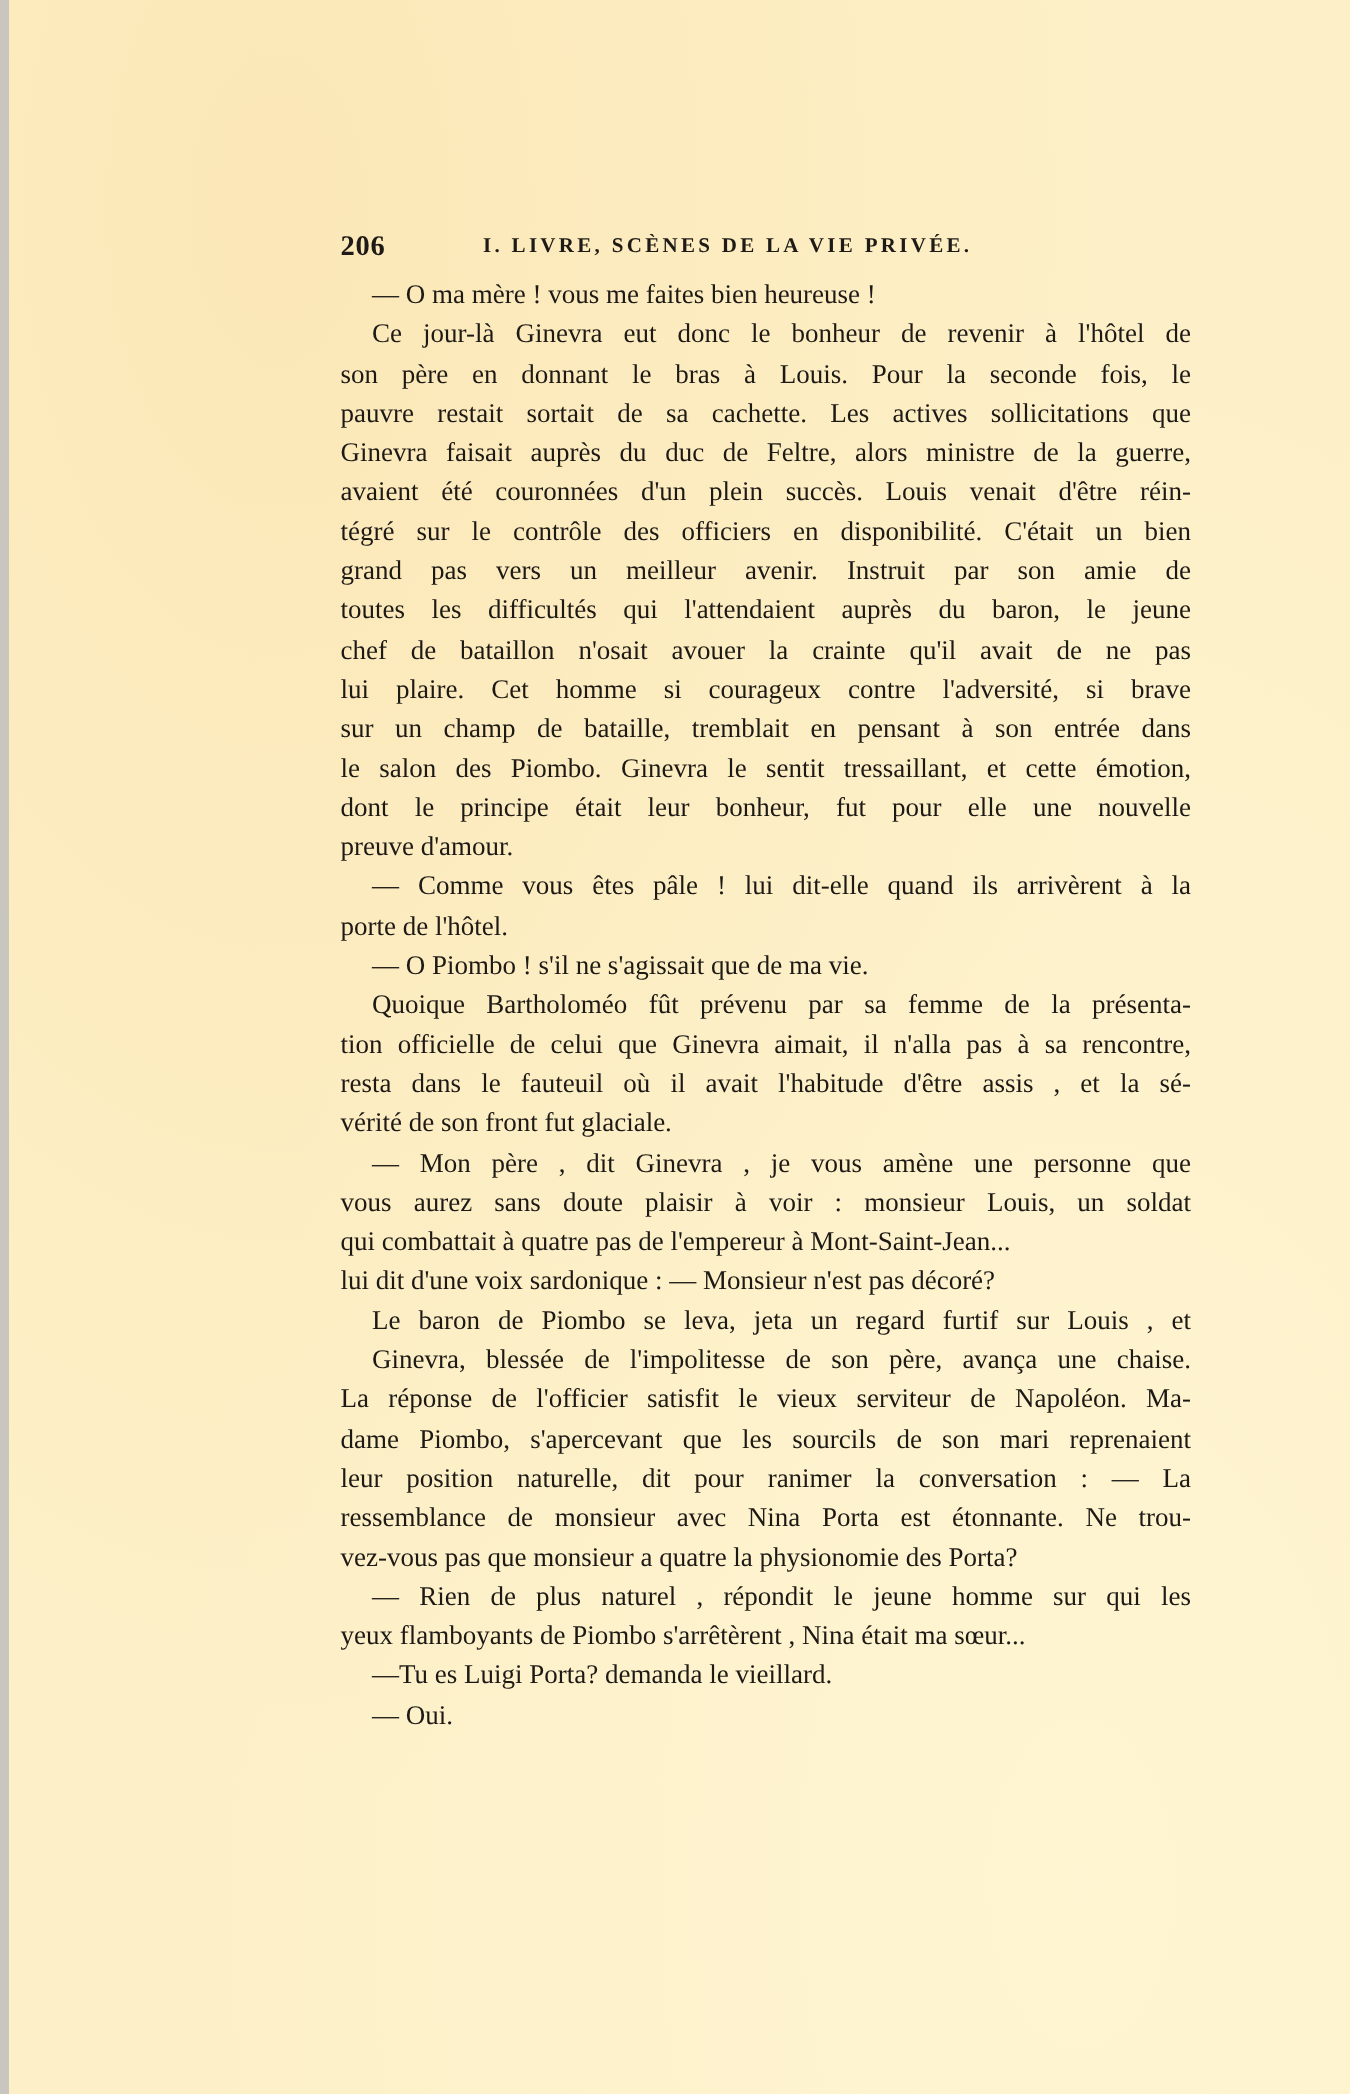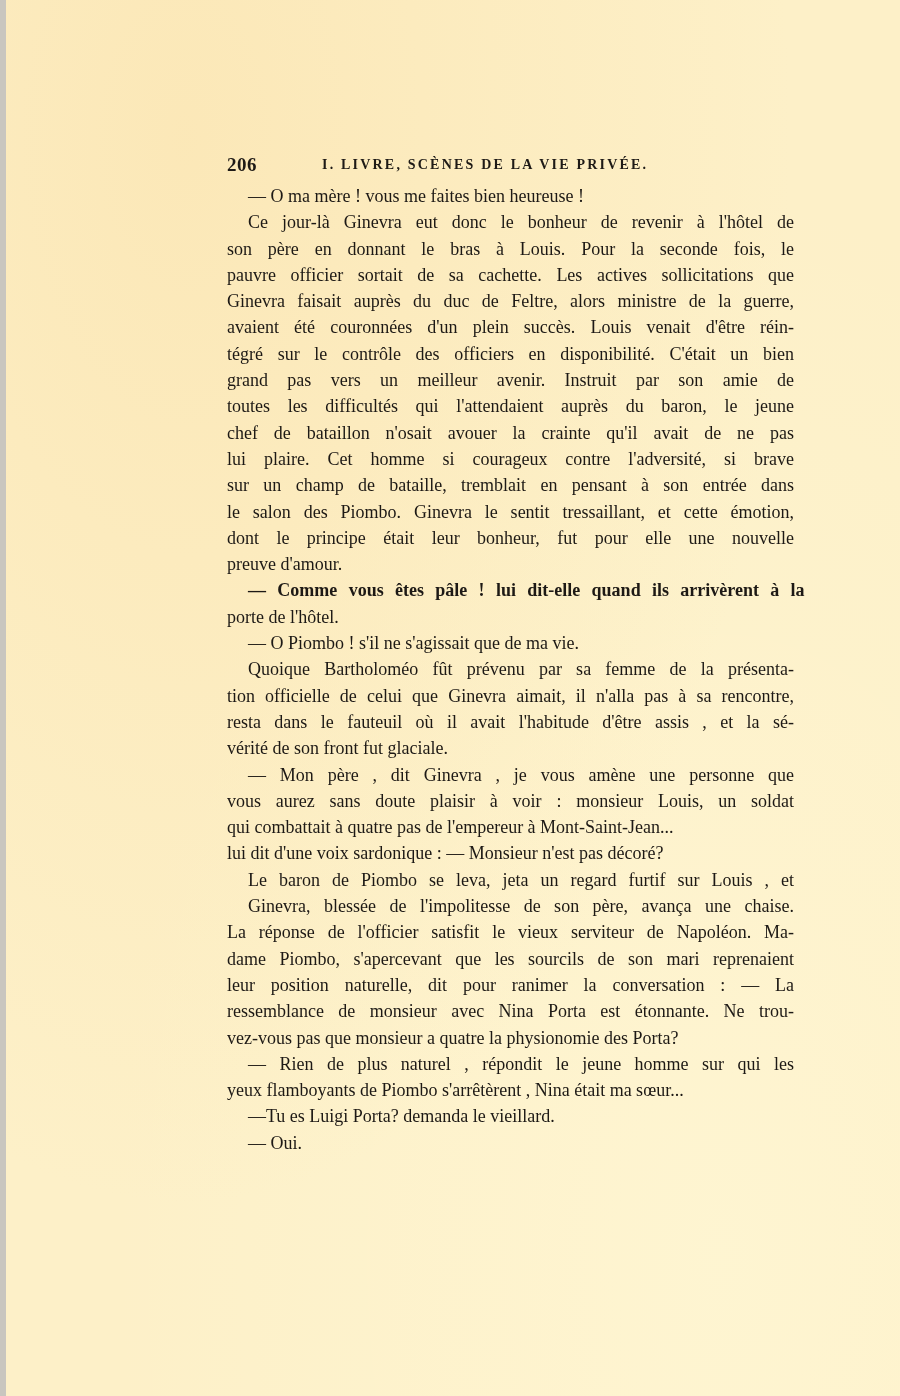--- a/index.html
+++ b/index.html
@@ -85,35 +85,35 @@
     <span class="head-title">I. LIVRE, SCÈNES DE LA VIE PRIVÉE.</span>
   </div>
 
   <div class="body-text" id="body-text">
       <div>
         <span class="line indent last" style="display: block;">— O ma mère ! vous me faites bien heureuse !</span>
       </div>
       <div>
         <span class="line indent" style="display: block; word-spacing: 8.18px;">Ce jour-là Ginevra eut donc le bonheur de revenir à l'hôtel de</span>
         <span class="line" style="display: block; word-spacing: 10.17px;">son père en donnant le bras à Louis. Pour la seconde fois, le</span>
-        <span class="line" style="display: block; word-spacing: 8.33px;">pauvre officier sortait de sa cachette. Les actives sollicitations que</span>
+        <span class="line" style="display: block; word-spacing: 8.33px;">pauvre restait sortait de sa cachette. Les actives sollicitations que</span>
         <span class="line" style="display: block; word-spacing: 6.45px;">Ginevra faisait auprès du duc de Feltre, alors ministre de la guerre,</span>
         <span class="line" style="display: block; word-spacing: 8.89px;">avaient été couronnées d'un plein succès. Louis venait d'être réin-</span>
         <span class="line" style="display: block; word-spacing: 8.6px;">tégré sur le contrôle des officiers en disponibilité. C'était un bien</span>
         <span class="line" style="display: block; word-spacing: 13.5px;">grand pas vers un meilleur avenir. Instruit par son amie de</span>
         <span class="line" style="display: block; word-spacing: 11.44px;">toutes les difficultés qui l'attendaient auprès du baron, le jeune</span>
         <span class="line" style="display: block; word-spacing: 10.09px;">chef de bataillon n'osait avouer la crainte qu'il avait de ne pas</span>
         <span class="line" style="display: block; word-spacing: 11.89px;">lui plaire. Cet homme si courageux contre l'adversité, si brave</span>
         <span class="line" style="display: block; word-spacing: 8.45px;">sur un champ de bataille, tremblait en pensant à son entrée dans</span>
         <span class="line" style="display: block; word-spacing: 6.8px;">le salon des Piombo. Ginevra le sentit tressaillant, et cette émotion,</span>
         <span class="line" style="display: block; word-spacing: 11.5px;">dont le principe était leur bonheur, fut pour elle une nouvelle</span>
         <span class="line last" style="display: block;">preuve d'amour.</span>
       </div>
       <div>
-        <span class="line indent" style="display: block; word-spacing: 6.83px; font-weight: bold;">— Comme vous êtes pâle ! lui dit-elle quand ils arrivèrent à la</span>
+        <span class="line indent" style="display: block; word-spacing: 6.83px;">— Comme vous êtes pâle ! lui dit-elle quand ils arrivèrent à la</span>
         <span class="line last" style="display: block;">porte de l'hôtel.</span>
       </div>
       <div>
         <span class="line indent last" style="display: block;">— O Piombo ! s'il ne s'agissait que de ma vie.</span>
       </div>
       <div>
         <span class="line indent" style="display: block; word-spacing: 8.11px;">Quoique Bartholoméo fût prévenu par sa femme de la présenta-</span>
         <span class="line" style="display: block; word-spacing: 4.25px;">tion officielle de celui que Ginevra aimait, il n'alla pas à sa rencontre,</span>
         <span class="line" style="display: block; word-spacing: 7.77px;">resta dans le fauteuil où il avait l'habitude d'être assis , et la sé-</span>
         <span class="line last" style="display: block;">vérité de son front fut glaciale.</span>

